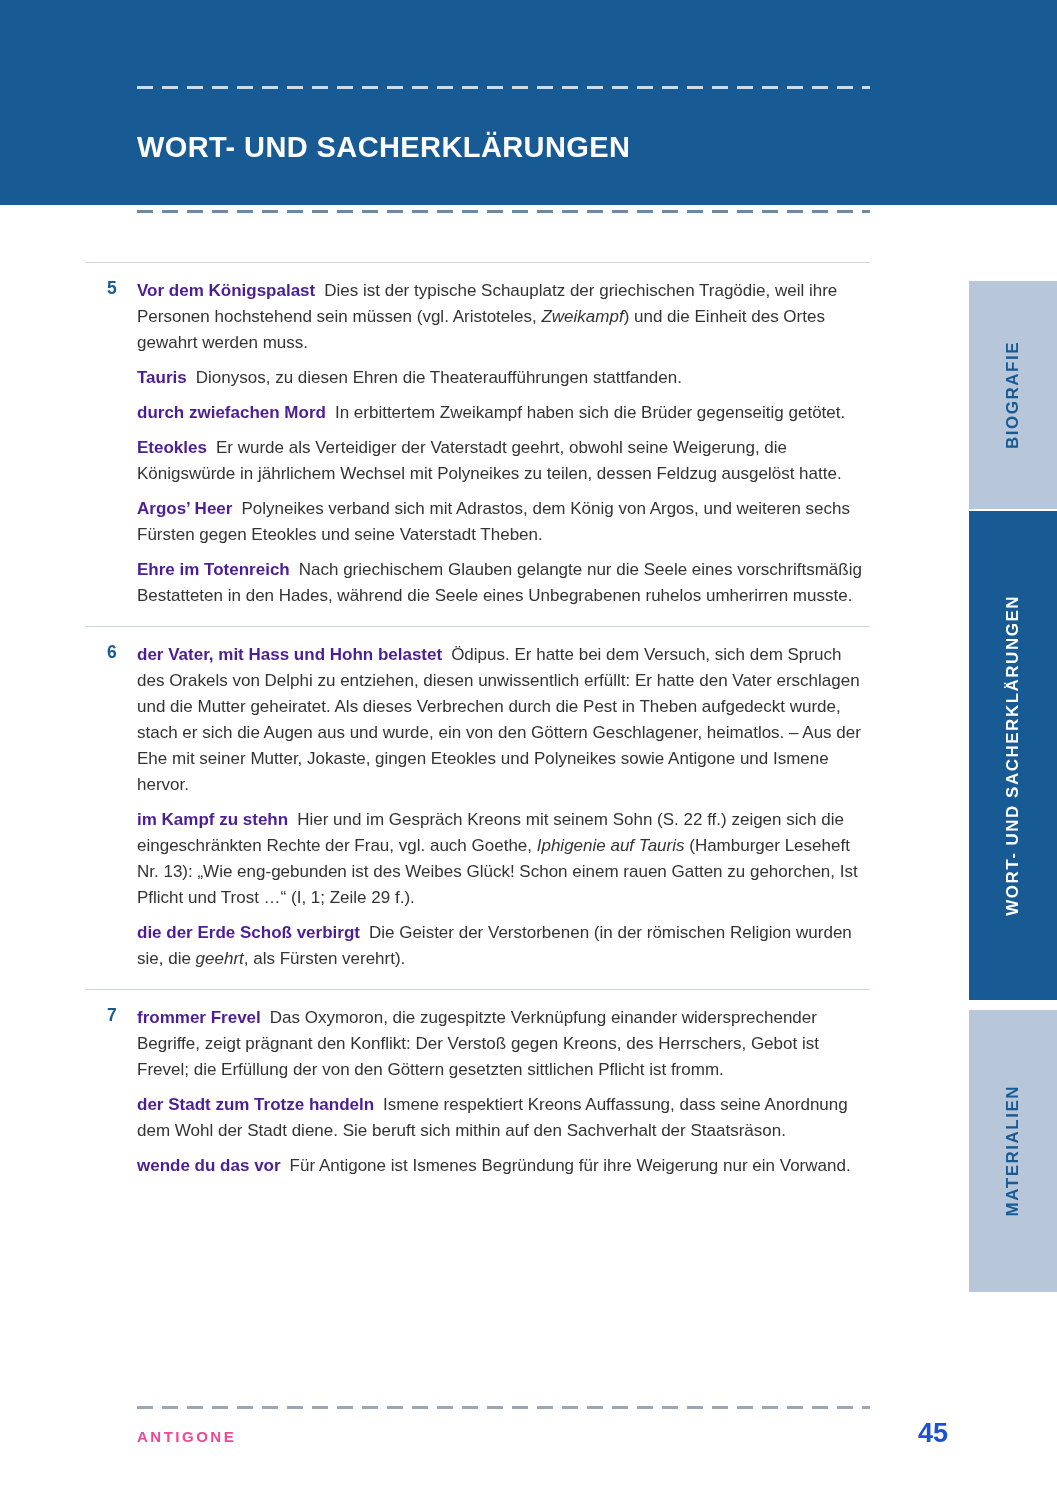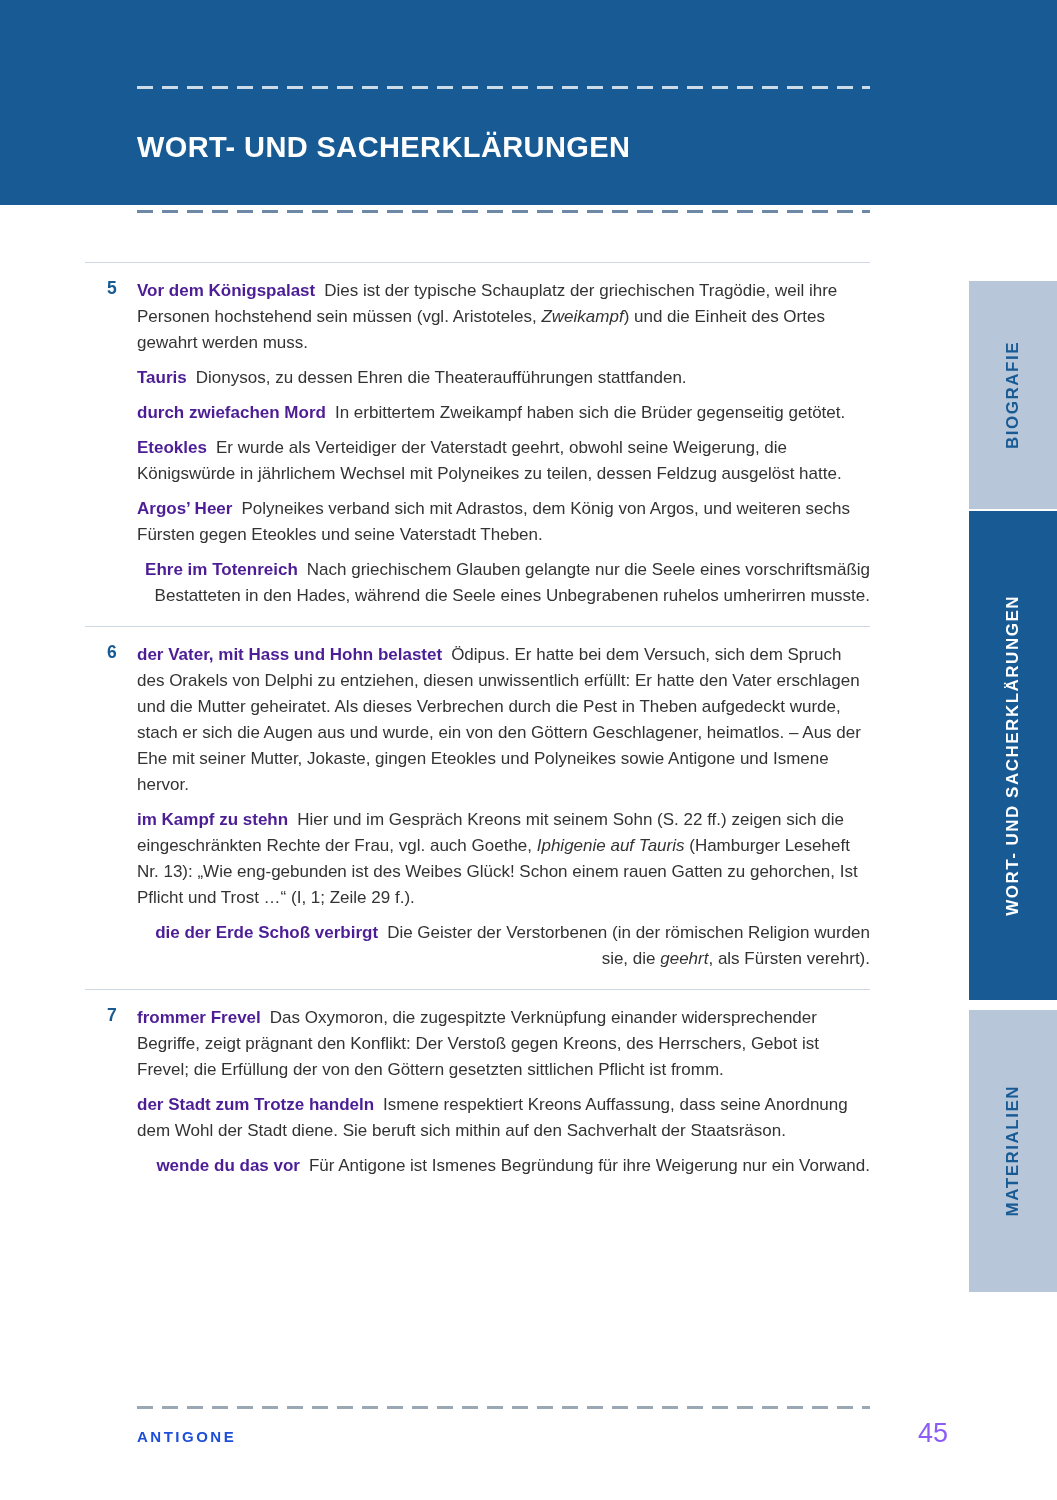--- a/index.html
+++ b/index.html
@@ -72,21 +72,21 @@
     top: 15px;
     font-size: 17.5px;
     font-weight: 600;
     color: #175a94;
   }
   .item {
     font-size: 17px;
     line-height: 26px;
     margin-bottom: 9px;
   }
-  .item:last-child { margin-bottom: 0; text-align: right; }
+  .item:last-child { margin-bottom: 0; }
   .term {
     font-weight: 700;
     color: #4c1d95;
     margin-right: 9px;
   }
   .explanation em { font-style: italic; }
 
   
   .tab {
     position: absolute;
@@ -115,44 +115,44 @@
     top: 1418px;
     width: 811px;
     display: flex;
     justify-content: space-between;
     align-items: baseline;
   }
   .book-title {
     font-size: 15px;
     font-weight: 700;
     letter-spacing: 2.5px;
-    color: #1d4ed8;
+    color: #ec4899;
   }
   .page-number {
     font-size: 27px;
-    font-weight: 400;
-    color: #8b5cf6;
+    font-weight: 700;
+    color: #1d4ed8;
   }
 </style>
 </head>
 <body>
 
 <header class="band">
   <div class="dash dash-white"></div>
   <h1 class="page-title">WORT- UND SACHERKLÄRUNGEN</h1>
 </header>
 <div class="dash dash-blue"></div>
 
 <main class="content" id="glossary-entries">
   <section class="entry">
     <div class="entry-number">5</div>
     <div class="entry-items">
   <p class="item"><strong class="term">Vor dem Königspalast</strong><span class="explanation"><span>Dies ist der typische Schauplatz der griechischen Tragödie, weil ihre Personen hochstehend sein müssen (vgl. Aristoteles, </span><em>Zweikampf</em><span>) und die Einheit des Ortes gewahrt werden muss.</span></span></p>
 
-  <p class="item"><strong class="term">Tauris</strong><span class="explanation"><span>Dionysos, zu dessen Ehren die Theateraufführungen stattfanden.</span></span></p>
+  <p class="item"><strong class="term">Tauris</strong><span class="explanation"><span>Dionysos, zu diesen Ehren die Theateraufführungen stattfanden.</span></span></p>
 
   <p class="item"><strong class="term">durch zwiefachen Mord</strong><span class="explanation"><span>In erbittertem Zweikampf haben sich die Brüder gegenseitig getötet.</span></span></p>
 
   <p class="item"><strong class="term">Eteokles</strong><span class="explanation"><span>Er wurde als Verteidiger der Vaterstadt geehrt, obwohl seine Weigerung, die Königswürde in jährlichem Wechsel mit Polyneikes zu teilen, dessen Feldzug ausgelöst hatte.</span></span></p>
 
   <p class="item"><strong class="term">Argos’ Heer</strong><span class="explanation"><span>Polyneikes verband sich mit Adrastos, dem König von Argos, und weiteren sechs Fürsten gegen Eteokles und seine Vaterstadt Theben.</span></span></p>
 
   <p class="item"><strong class="term">Ehre im Totenreich</strong><span class="explanation"><span>Nach griechischem Glauben gelangte nur die Seele eines vorschriftsmäßig Bestatteten in den Hades, während die Seele eines Unbegrabenen ruhelos umherirren musste.</span></span></p>
 </div>
   </section>

